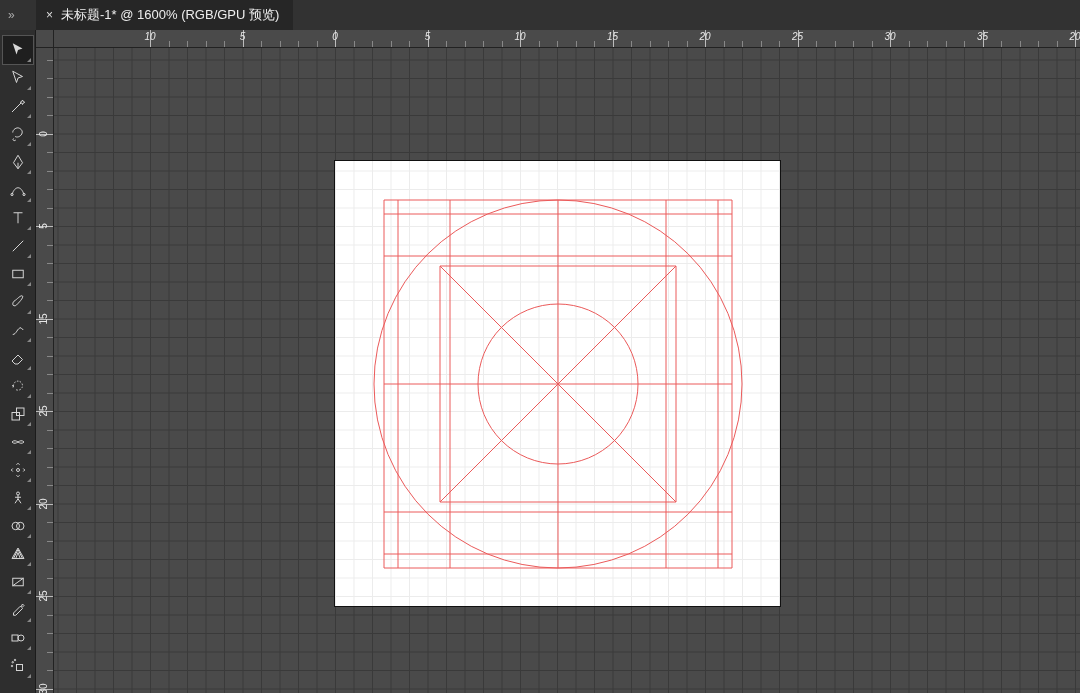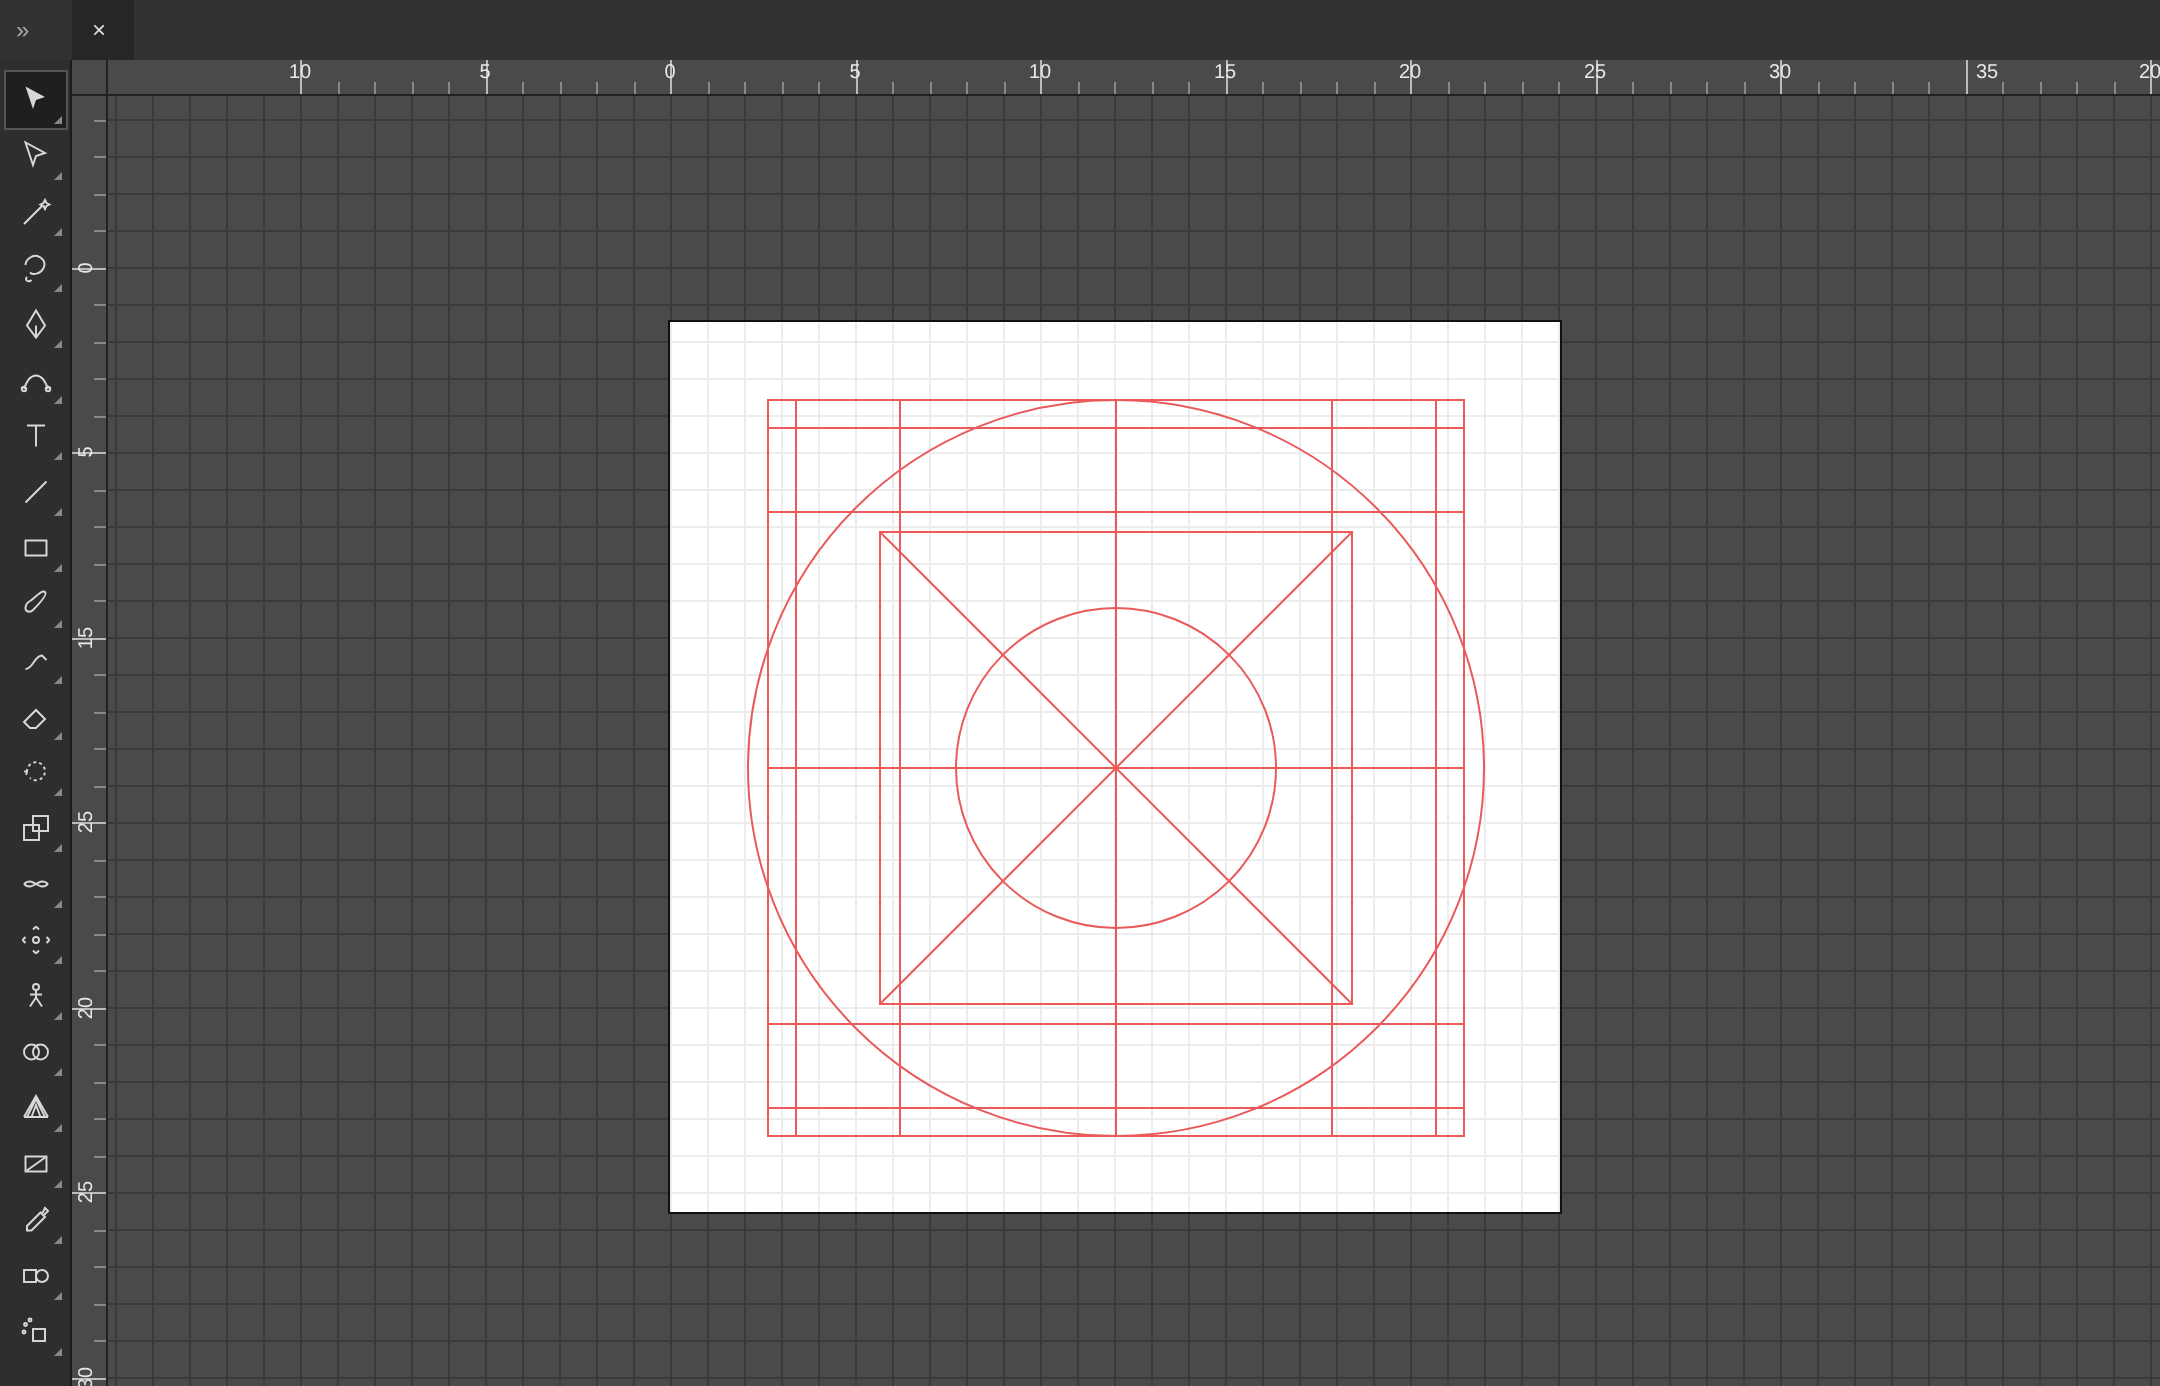--- a/index.html
+++ b/index.html
@@ -21,21 +21,21 @@
   .tool { width: 30px; height: 28px; display: flex; align-items: center; justify-content: center; color: #d8d8d8; cursor: pointer; position: relative; }
   .tool.selected { background: #1f1f1f; outline: 1px solid #555; }
   .tool svg { width: 18px; height: 18px; stroke: #d8d8d8; fill: none; stroke-width: 1.3; }
   .tool .corner { position: absolute; right: 2px; bottom: 2px; width:0; height:0; border-left:4px solid transparent; border-bottom:4px solid #888; }
 
   
   .workspace { flex: 1; display: flex; flex-direction: column; min-width: 0; }
 
   
   .ruler-corner { width: 18px; height: 18px; background: #4a4a4a; border-right:1px solid #222; border-bottom:1px solid #222; }
-  .ruler-top-row { display: flex; height: 18px; }
+  .ruler-top-row { display: flex; height: 18px; font-style: italic; }
   .ruler-top { flex: 1; height: 18px; background: #4a4a4a; border-bottom: 1px solid #222; position: relative; overflow: hidden; color: #e8e8e8; font-size: 10px; }
   .ruler-top .major { position: absolute; top: 0; height: 18px; border-left: 1px solid #bbb; }
   .ruler-top .minor { position: absolute; bottom: 0; height: 6px; border-left: 1px solid #888; }
   .ruler-top .lbl  { position: absolute; top: 1px; transform: translateX(-50%); }
 
   .content-row { flex: 1; display: flex; min-height: 0; }
   .ruler-left { width: 18px; background: #4a4a4a; border-right: 1px solid #222; position: relative; overflow: hidden; color: #e8e8e8; font-size: 10px; }
   .ruler-left .major { position: absolute; left: 0; width: 18px; border-top: 1px solid #bbb; }
   .ruler-left .minor { position: absolute; right: 0; width: 6px; border-top: 1px solid #888; }
   .ruler-left .lbl  { position: absolute; left: 2px; writing-mode: vertical-rl; transform: translateY(-50%) rotate(180deg); }
@@ -59,20 +59,21 @@
   .artwork svg { width:100%; height:100%; }
   .artwork line, .artwork rect, .artwork circle { stroke:#eb5a5a; stroke-width:1; fill:none; vector-effect:non-scaling-stroke; }
 </style>
 </head>
 <body>
 
 <div class="tab-bar">
   <div class="chevrons">»</div>
   <div class="tab">
     <span class="close">×</span>
+    <span class="title">未标题-1* @ 1600% (RGB/GPU 预览)</span>
   </div>
 </div>
 
 <div class="main">
 
   <div class="toolbox" id="toolbox">
       <div class="tool selected">
         <svg viewBox="0 0 24 24">
           <path d="M5 3l5 15 2-6 6-2z" fill="#d8d8d8" stroke="none"></path>
         </svg>
@@ -276,21 +277,21 @@
           <div class="minor" style="left: 780.5px;"></div>
           <div class="minor" style="left: 799px;"></div>
           <div class="minor" style="left: 817.5px;"></div>
           <div class="major" style="left: 836px;"></div>
           <div class="lbl" style="left: 836px;">30</div>
           <div class="minor" style="left: 854.5px;"></div>
           <div class="minor" style="left: 873px;"></div>
           <div class="minor" style="left: 891.5px;"></div>
           <div class="minor" style="left: 910px;"></div>
           <div class="major" style="left: 928.5px;"></div>
-          <div class="lbl" style="left: 928.5px; margin-left: 11px;">35</div>
+          <div class="lbl" style="left: 928.5px;">35</div>
           <div class="minor" style="left: 947px;"></div>
           <div class="minor" style="left: 965.5px;"></div>
           <div class="minor" style="left: 984px;"></div>
           <div class="minor" style="left: 1002.5px;"></div>
           <div class="major" style="left: 1021px;"></div>
           <div class="lbl" style="left: 1021px;">20</div>
         </div>
     </div>
     <div class="content-row">
       <div class="ruler-left" id="ruler-left">

